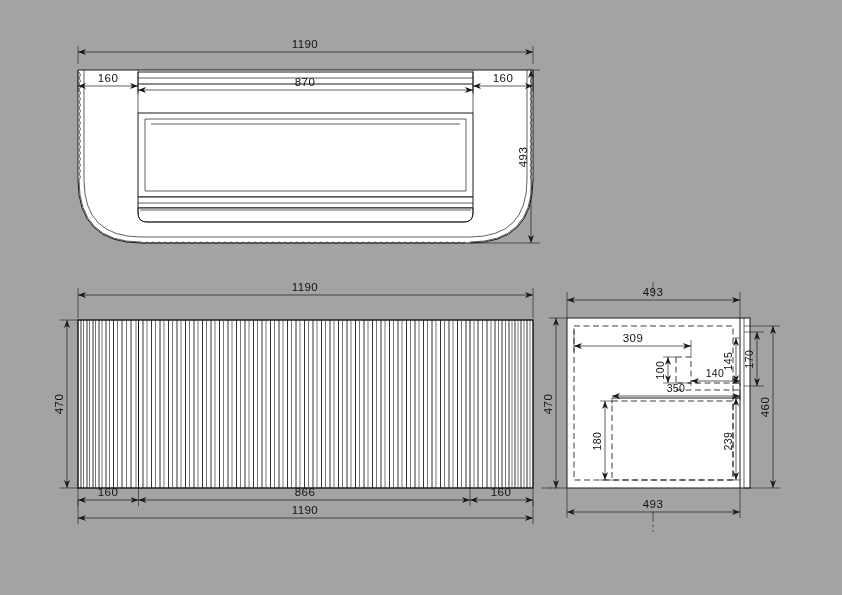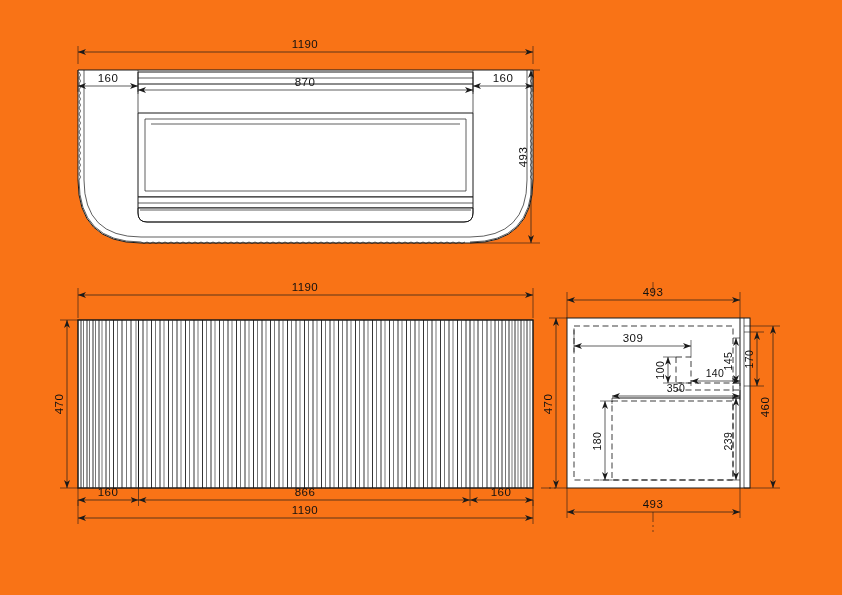--- a/index.html
+++ b/index.html
@@ -7,21 +7,21 @@
     padding: 0;
     background: #ffffff;
   }
   body {
     font-family: "Liberation Sans", sans-serif;
   }
   #drawing-root {
     position: relative;
     width: 842px;
     height: 595px;
-    background: #f97316;
+    background: #a3a3a3;
     overflow: hidden;
   }
   svg#cad {
     position: absolute;
     left: 0;
     top: 0;
     width: 842px;
     height: 595px;
     display: block;
   }

